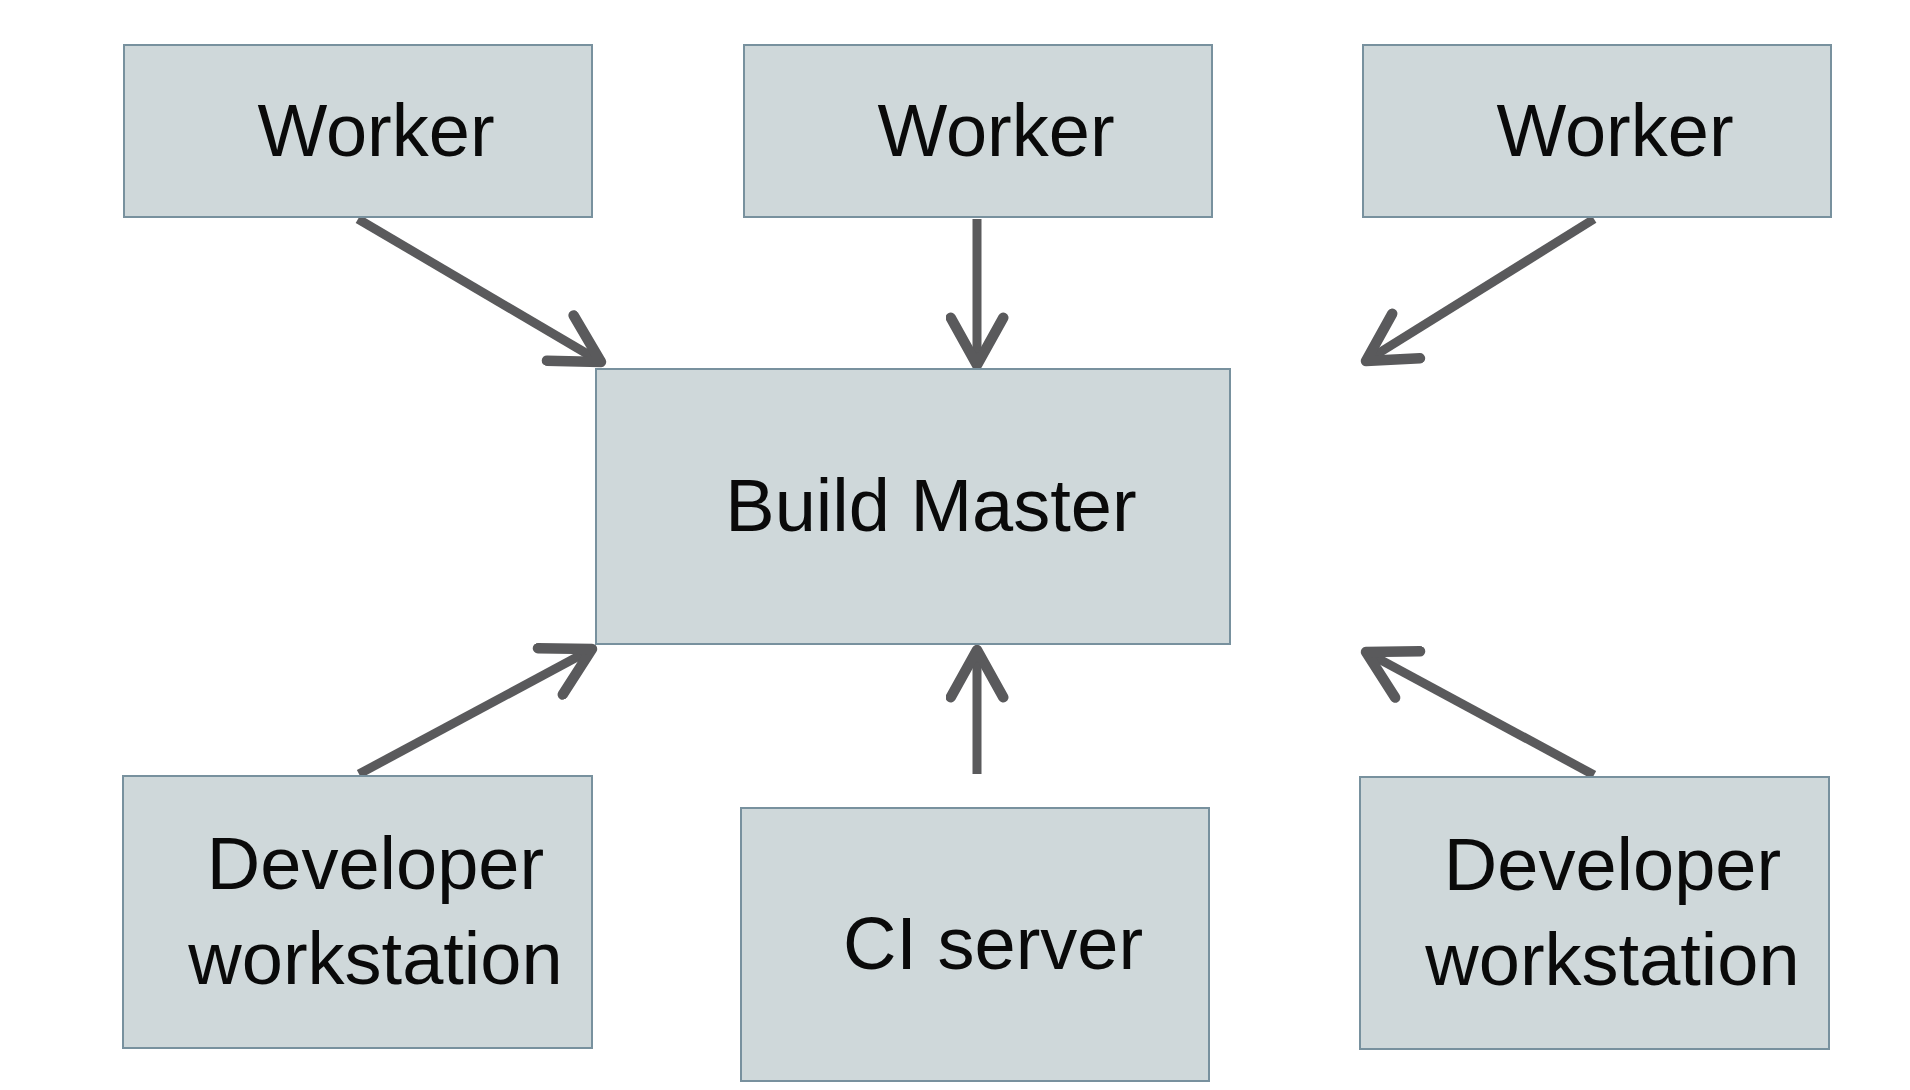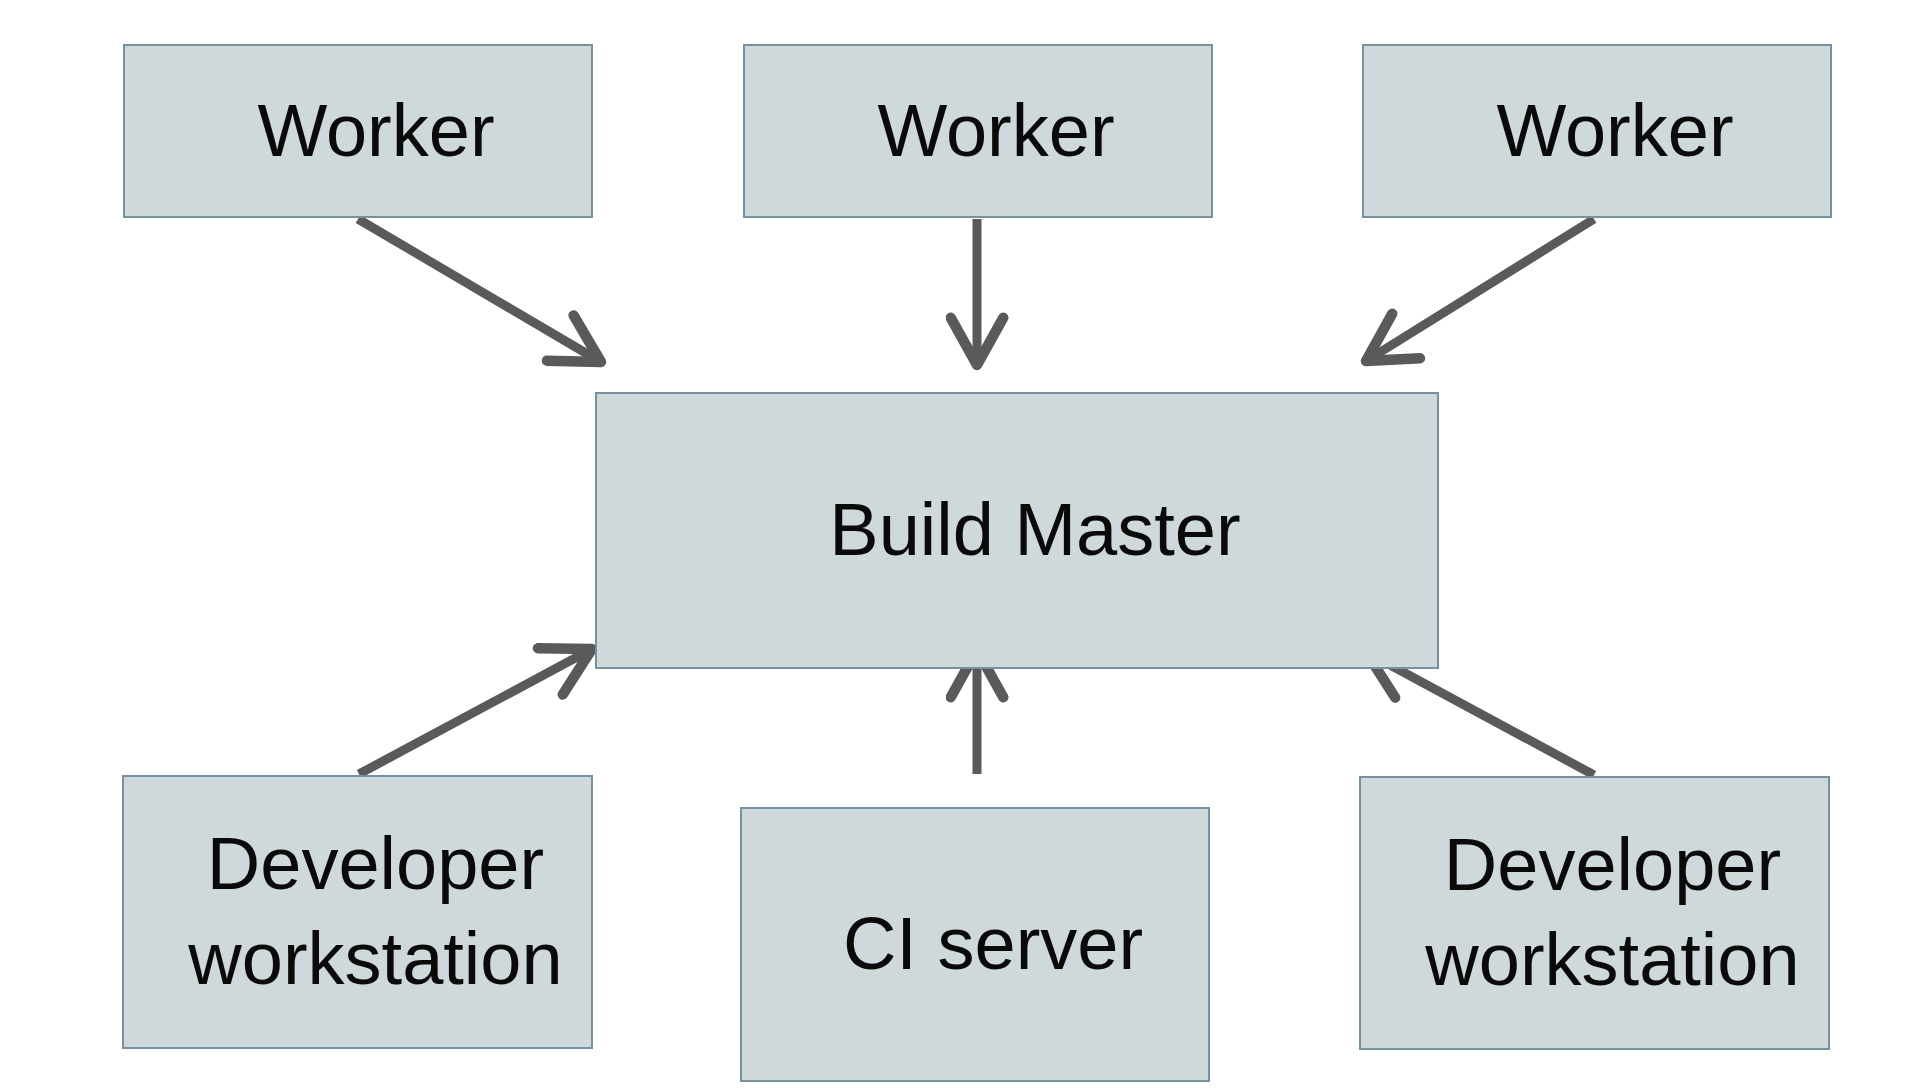--- a/index.html
+++ b/index.html
@@ -30,21 +30,21 @@
     font-size: 74px;
     line-height: 1.28;
     color: #0a0a0a;
     padding: 0 14px;
   }
   
   .worker-1 { left: 123px;  top: 44px;  width: 470px; height: 174px; }
   .worker-2 { left: 743px;  top: 44px;  width: 470px; height: 174px; }
   .worker-3 { left: 1362px; top: 44px;  width: 470px; height: 174px; }
   
-  .build-master { left: 595px; top: 368px; width: 844px; height: 277px; margin-top: 24px; }
+  .build-master { left: 595px; top: 368px; width: 636px; height: 277px; }
   
   .dev-left  { left: 122px;  top: 775px; width: 471px; height: 274px; }
   .ci-server { left: 740px;  top: 775px; width: 470px; height: 275px; margin-top: 32px; }
   .dev-right { left: 1359px; top: 776px; width: 471px; height: 274px; }
 
   .edges-layer {
     position: absolute;
     left: 0; top: 0;
     width: 1910px;
     height: 1090px;

